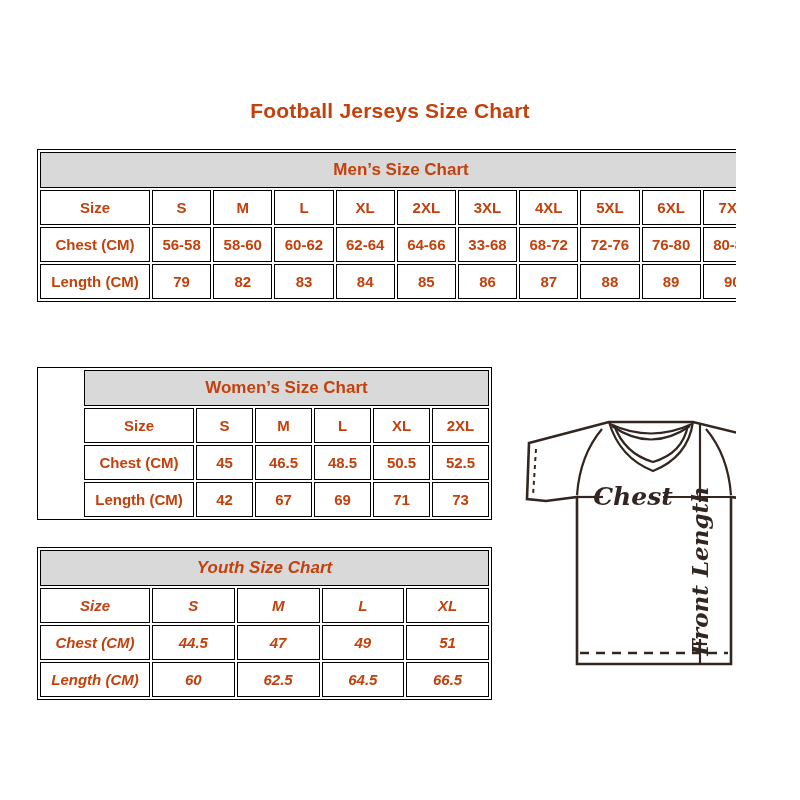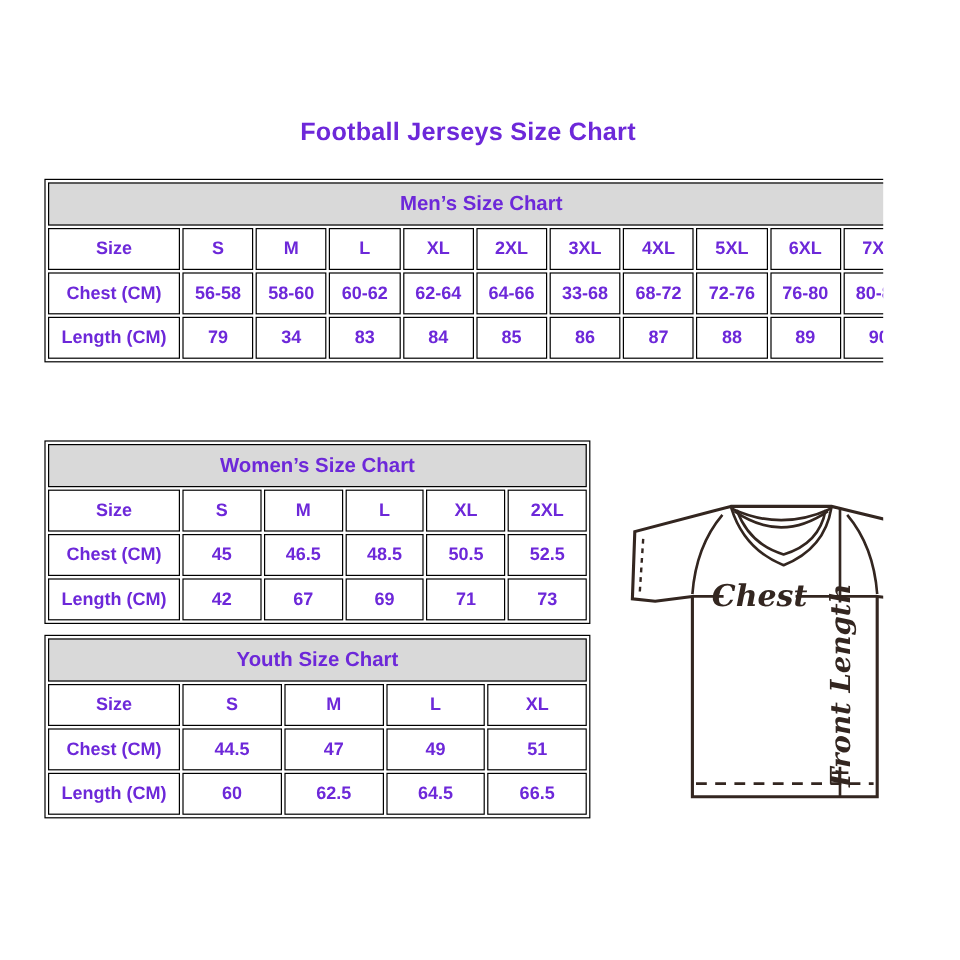--- a/index.html
+++ b/index.html
@@ -1,38 +1,38 @@
 <!DOCTYPE html>
 <html style="--header-bg: #d9d9d9; --jersey: #332620;"><head>
 <meta charset="utf-8">
 <style>
   html,body{margin:0;padding:0;background:#ffffff;}
   .canvas{
     position:relative;width:736px;height:800px;background:#fff;
-    font-family:"Liberation Sans",sans-serif;color:#6d28d9;overflow:hidden;
+    font-family:"Liberation Sans",sans-serif;color:#c2410c;overflow:hidden;
   }
   .page-title{
     position:absolute;left:0;top:99px;width:780px;text-align:center;
     font-size:21px;font-weight:bold;letter-spacing:.2px;
   }
   table.sizetable{
     position:absolute;border-collapse:separate;border-spacing:2px;
     background:#fff;border:1px solid #000;table-layout:fixed;
   }
   table.sizetable th, table.sizetable td{
     border:1px solid #000;text-align:center;vertical-align:middle;
     font-weight:bold;padding:0;overflow:hidden;white-space:nowrap;
   }
   table.sizetable th.tabletitle{background:var(--header-bg,#d9d9d9);font-size:17px;}
   table.sizetable td{font-size:15px;}
   #men-table{left:37px;top:149px;width:728px;}
   #men-table th.tabletitle{height:34px;margin-left:37px;}
   #men-table td{height:33px;}
-  #women-table{left:37px;top:367px;width:455px;}
-  #youth-table{left:37px;top:529px;width:455px;}
+  #women-table{left:37px;top:367px;width:455px;padding-left:44px;}
+  #youth-table{left:37px;top:547px;width:455px;font-style:italic;}
   #women-table th.tabletitle,#youth-table th.tabletitle{height:34px;}
   #women-table td,#youth-table td{height:33px;}
   col.labelcol{width:110px;}
   .jersey-wrap{position:absolute;left:514px;top:393px;width:280px;height:290px;}
   .jersey-wrap svg{display:block;width:280px;height:290px;}
   .jersey-line{stroke:var(--jersey,#332620);fill:none;stroke-width:2.2;stroke-linecap:butt;}
   .jersey-outline{stroke:var(--jersey,#332620);fill:#ffffff;stroke-width:2.6;stroke-linejoin:miter;}
   .jersey-dash{stroke:var(--jersey,#332620);fill:none;stroke-width:2;stroke-dasharray:4,4;}
   .jersey-hem{stroke:var(--jersey,#332620);fill:none;stroke-width:2.4;stroke-dasharray:9,7;}
   .jersey-text{
@@ -89,21 +89,21 @@
           <td>64-66</td>
           <td>33-68</td>
           <td>68-72</td>
           <td>72-76</td>
           <td>76-80</td>
           <td>80-84</td>
         </tr>
         <tr>
           <td>Length (CM)</td>
           <td>79</td>
-          <td>34</td>
+          <td>82</td>
           <td>83</td>
           <td>84</td>
           <td>85</td>
           <td>86</td>
           <td>87</td>
           <td>88</td>
           <td>89</td>
           <td>90</td>
         </tr>
       </tbody>

